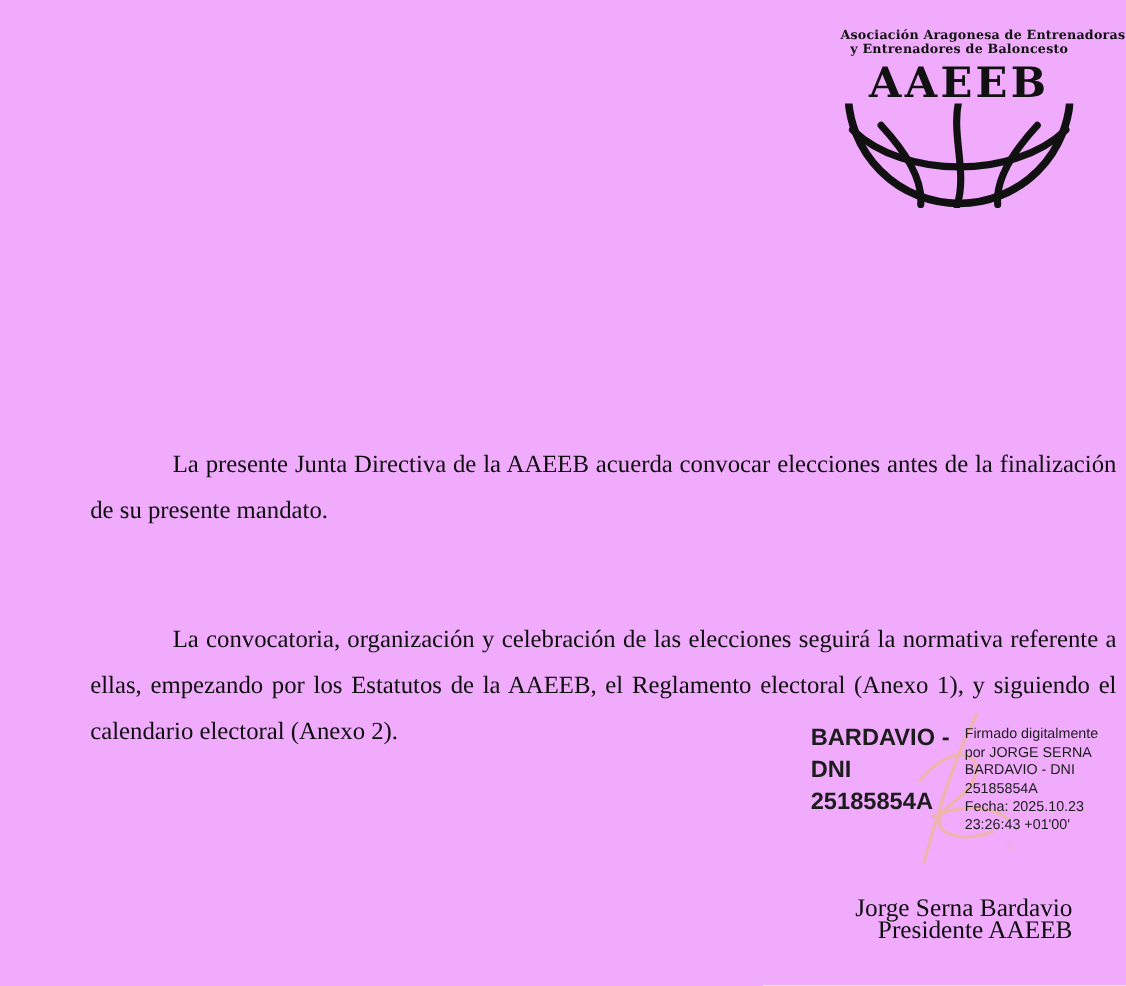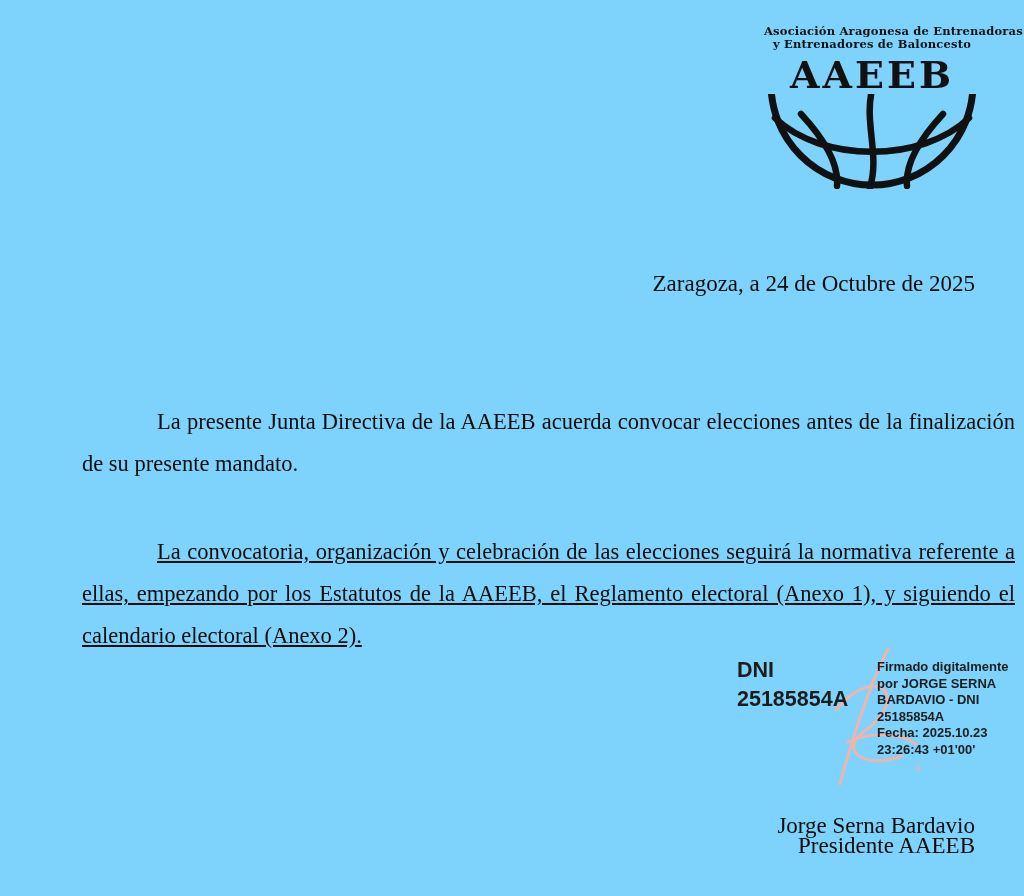--- a/index.html
+++ b/index.html
@@ -1,20 +1,20 @@
 <!DOCTYPE html>
 <html><head>
 <meta charset="utf-8">
 <style>
   * { margin:0; padding:0; box-sizing:border-box; }
   html,body { background:#ffffff; }
   .page {
     position:relative;
     width:1024px; height:896px;
-    background:#7dd3fc;
+    background:#f0abfc;
     font-family:"Liberation Serif", serif;
     color:#0d0d0d;
     overflow:hidden;
   }
 
   
   .logo {
     position:absolute; top:25px; right:44px; width:216px;
     text-align:center; color:#111;
   }
@@ -45,35 +45,35 @@
 
   
   .para {
     position:absolute; left:42px; width:933px;
     font-size:22.5px; line-height:42px;
     text-align:justify;
     text-indent:75px;
     margin-left:40px;
   }
   .para-1 { top:401px; }
-  .para-2 { top:531px;text-decoration:underline; }
+  .para-2 { top:560px; }
 
   
   .sig-stamp { position:absolute; left:735px; top:646px; width:285px; height:140px; cursor:pointer; }
   .sig-flourish { position:absolute; left:83px; top:0px; }
   .sig-name {
     position:absolute; left:2px; top:10px; width:150px;
     font-family:"Liberation Sans", sans-serif;
     font-weight:700; font-size:21.5px; line-height:29px;
     color:#1c1c1c; white-space:nowrap;
   }
   .sig-details {
     position:absolute; left:142px; top:13px; width:142px;
     font-family:"Liberation Sans", sans-serif;
-    font-weight:700; font-size:13px; line-height:16.5px;
+    font-weight:400; font-size:13px; line-height:16.5px;
     color:#1c1c1c; white-space:nowrap;
   }
 
   
   .closing-name  { position:absolute; top:789px; right:49px; font-size:23px; white-space:nowrap;margin-top:24px; }
   .closing-title { position:absolute; top:833px; right:49px; font-size:23px; white-space:nowrap; }
 </style>
 </head>
 <body>
 
@@ -92,35 +92,35 @@
       <g clip-path="url(#ballclip)" fill="none" stroke="#111111" stroke-linecap="round">
         <circle cx="104" cy="-10" r="101" stroke-width="7"></circle>
         <path d="M104,-4 C96,28 112,62 102,93" stroke-width="6.5"></path>
         <path d="M33,20 C58,47 71,71 69,92" stroke-width="6.5"></path>
         <path d="M175,20 C150,47 137,71 139,92" stroke-width="6.5"></path>
         <path d="M7,24 C54,69 154,69 201,24" stroke-width="6.5"></path>
       </g>
     </svg>
   </div>
 
-  <div class="date-line">Zaragoza, a 24 de Octubre de 2025</div>
 
   <p class="para para-1">La presente Junta Directiva de la AAEEB acuerda convocar elecciones antes de la finalización de su presente mandato.</p>
   <p class="para para-2">La convocatoria, organización y celebración de las elecciones seguirá la normativa referente a ellas, empezando por los Estatutos de la AAEEB, el Reglamento electoral (Anexo 1), y siguiendo el calendario electoral (Anexo 2).</p>
 
   <div class="sig-stamp">
     <svg class="sig-flourish" width="112" height="140" viewBox="0 0 112 140">
       <g fill="none" stroke="#eeb4ae" stroke-width="3" stroke-linecap="round">
         <path d="M70,3 C54,34 40,72 22,138"></path>
         <path d="M18,64 C58,16 94,50 48,84 C18,105 48,124 84,110"></path>
         <path d="M30,96 C58,84 84,88 98,98"></path>
       </g>
       <text x="97" y="126" font-size="10" fill="#eeb4ae">®</text>
     </svg>
     <div class="sig-name">
+      <div>BARDAVIO  -</div>
       <div>DNI</div>
       <div>25185854A</div>
     </div>
     <div class="sig-details">
       <div>Firmado digitalmente</div>
       <div>por JORGE SERNA</div>
       <div>BARDAVIO  - DNI</div>
       <div>25185854A</div>
       <div>Fecha: 2025.10.23</div>
       <div>23:26:43 +01'00'</div>

